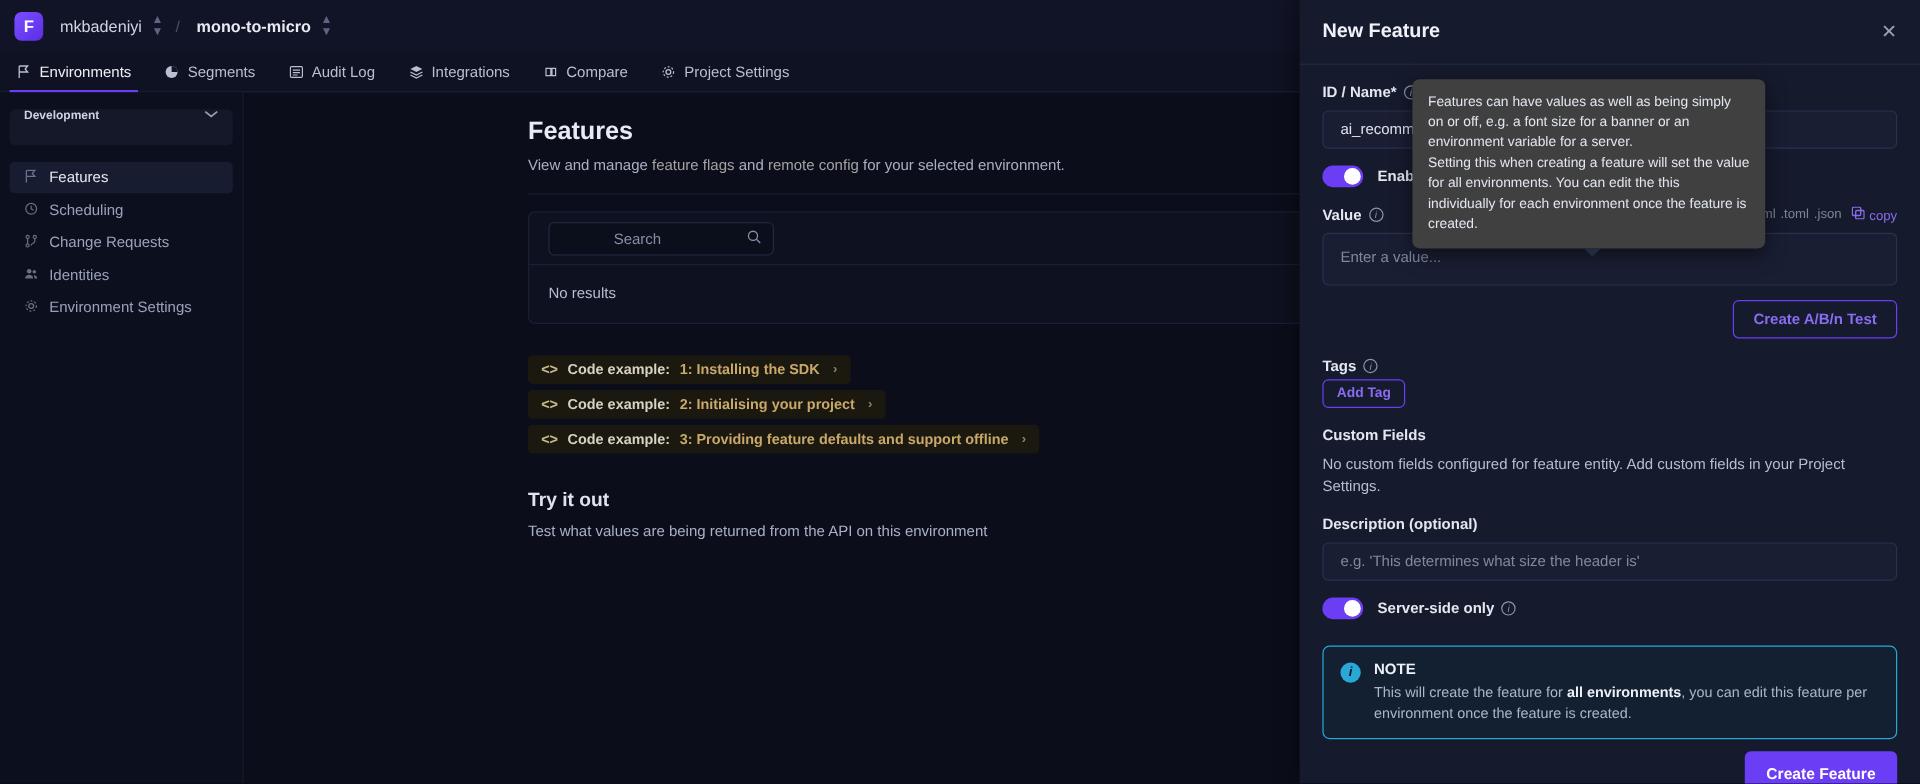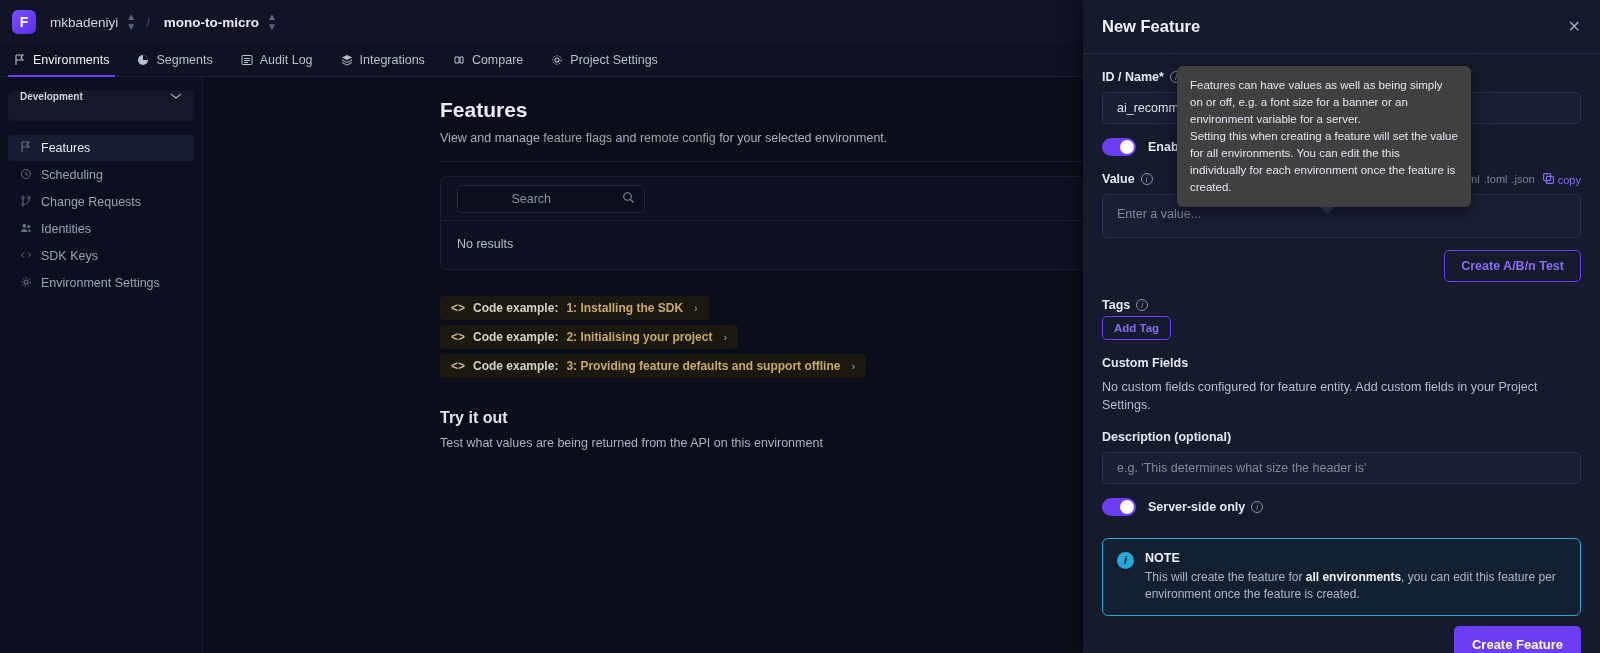--- a/index.html
+++ b/index.html
@@ -293,26 +293,20 @@
         </svg></span>
     <span>Change Requests</span>
   </div>
   <div class="sideitem">
     <span><svg width="12" height="12" viewBox="0 0 12 12">
           <circle cx="4.3" cy="4" r="1.9" fill="#9aa2ba"></circle>
           <circle cx="8.6" cy="4.4" r="1.5" fill="#9aa2ba"></circle>
           <path d="M1 10c0-2 1.5-3 3.3-3S7.6 8 7.6 10zM8 7.3c1.6 0 3 .8 3 2.7H9" fill="#9aa2ba"></path>
         </svg></span>
     <span>Identities</span>
-  </div>
-  <div class="sideitem">
-    <span><svg width="12" height="12" viewBox="0 0 12 12">
-          <path d="M4 3.5 1.5 6 4 8.5M8 3.5 10.5 6 8 8.5" stroke="#9aa2ba" fill="none" stroke-width="1"></path>
-        </svg></span>
-    <span>SDK Keys</span>
   </div>
   <div class="sideitem">
     <span><svg width="12" height="12" viewBox="0 0 12 12">
           <circle cx="6" cy="6" r="2" stroke="#9aa2ba" fill="none" stroke-width="1.1"></circle>
           <circle cx="6" cy="6" r="4.3" stroke="#9aa2ba" fill="none" stroke-width="1" stroke-dasharray="1.6 1.6"></circle>
         </svg></span>
     <span>Environment Settings</span>
   </div>
 </div>
 

